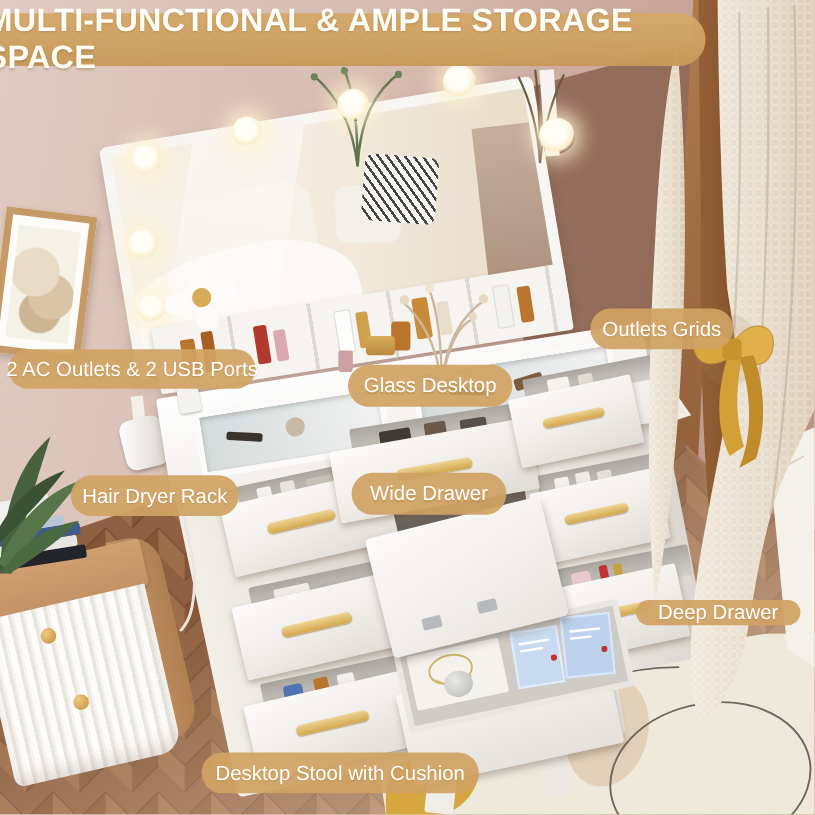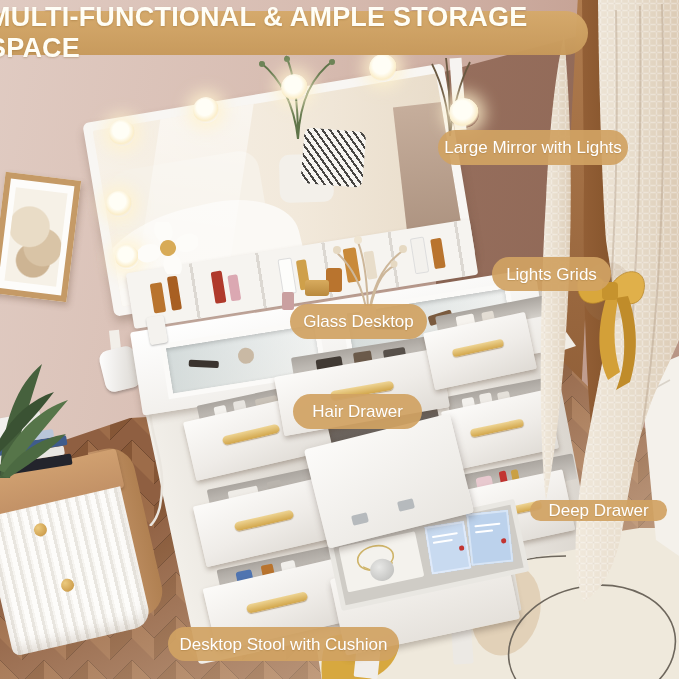--- a/index.html
+++ b/index.html
@@ -319,19 +319,20 @@
     <g transform="translate(66,262)">
       <path d="M22,24 C8,6 -12,10 -8,28 C-5,44 10,44 22,36 Z" fill="#d9a73c" stroke="#b9882a" stroke-width=".8"></path>
       <path d="M26,22 C40,2 62,8 58,28 C55,46 38,44 26,36 Z" fill="#e0b04a" stroke="#b9882a" stroke-width=".8"></path>
       <path d="M20,36 C10,70 12,96 22,118 L34,110 C26,84 28,58 32,38 Z" fill="#d3a038"></path>
       <path d="M30,36 C42,70 40,104 30,128 L44,120 C54,88 50,56 42,34 Z" fill="#c08c2a"></path>
       <rect x="16" y="20" width="16" height="18" rx="4" fill="#c6932e"></rect>
     </g>
   </svg>
 
   <div class="banner">MULTI-FUNCTIONAL &amp; AMPLE STORAGE SPACE</div>
-  <div class="pill" style="left:438px;top:130px;width:190px;height:35px">Large Mirror with Lights</div>
-  <div class="pill" style="left:492px;top:257px;width:119px;height:34px">Lights Grids</div>
+  <div class="pill" style="left:492px;top:257px;width:119px;height:34px">Outlets Grids</div>
+  <div class="pill" style="left:7px;top:291px;width:206px;height:33px">2 AC Outlets &amp; 2 USB Ports</div>
   <div class="pill" style="left:290px;top:304px;width:137px;height:35px">Glass Desktop</div>
-  <div class="pill" style="left:293px;top:394px;width:129px;height:35px">Hair Drawer</div>
+  <div class="pill" style="left:59px;top:396px;width:140px;height:34px">Hair Dryer Rack</div>
+  <div class="pill" style="left:293px;top:394px;width:129px;height:35px">Wide Drawer</div>
   <div class="pill" style="left:530px;top:500px;width:137px;height:21px">Deep Drawer</div>
   <div class="pill" style="left:168px;top:627px;width:231px;height:34px">Desktop Stool with Cushion</div>
 </div>
 
 </body></html>

